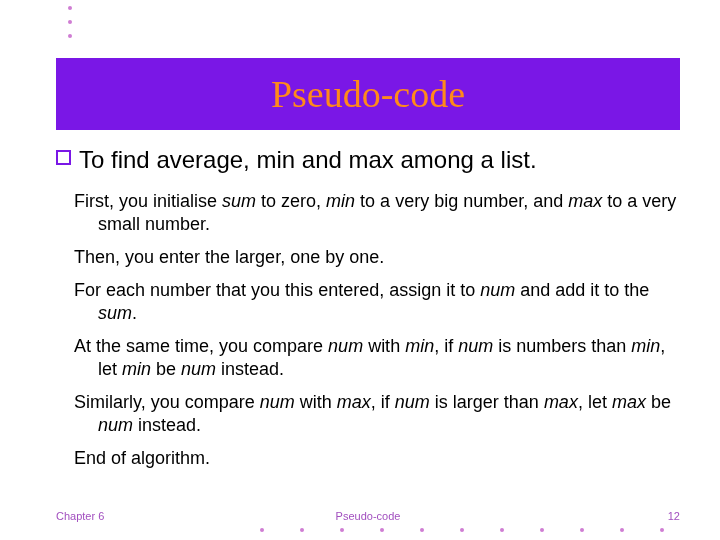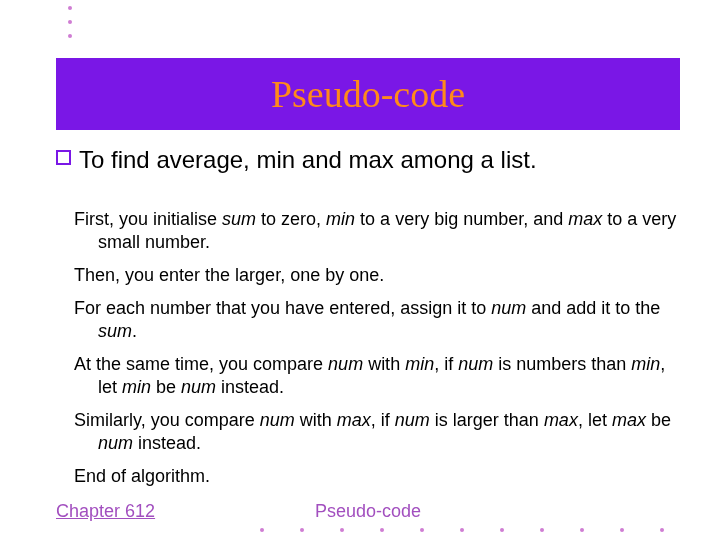--- a/index.html
+++ b/index.html
@@ -54,21 +54,21 @@
     position: absolute;
     left: 56px;
     right: 40px;
     top: 146px;
     bottom: 44px;
   }
   .heading-row {
     display: flex;
     align-items: flex-start;
     gap: 8px;
-    margin-bottom: 34px;
+    margin-bottom: 16px;
   }
   .bullet-icon {
     width: 15px;
     height: 15px;
     border: 2px solid #7a17e6;
     margin-top: 4px;
     flex-shrink: 0;
   }
   .heading-row h2 {
     font-size: 24px;
@@ -86,24 +86,23 @@
     text-indent: -24px;
     padding-left: 24px;
   }
   .body-list p em { font-style: italic; }
   .footer {
     position: absolute;
     left: 56px;
     right: 40px;
     bottom: 18px;
     display: flex;
-    justify-content: flex-start;
-    font-size: 18px;
+    justify-content: space-between;
+    font-size: 11px;
     color: #a24fbf;
-    text-decoration: underline;
   }
   .footer .center { position: absolute; left: 50%; transform: translateX(-50%); }
 </style>
 </head>
 <body>
 
 <div class="dots-top">
   <span class="dot"></span>
   <span class="dot"></span>
   <span class="dot"></span>
@@ -116,21 +115,21 @@
 <div class="content">
 
   <div class="heading-row">
     <span class="bullet-icon"></span>
     <h2>To find average, min and max among a list.</h2>
   </div>
 
   <div class="body-list">
     <p><span>First, you initialise </span><em>sum</em><span> to zero, </span><em>min</em><span> to a very big number, and </span><em>max</em><span> to a very small number.</span></p>
     <p>Then, you enter the larger, one by one.</p>
-    <p><span>For each number that you have entered, assign it to </span><em>num</em><span> and add it to the </span><em>sum</em><span>.</span></p>
+    <p><span>For each number that you this entered, assign it to </span><em>num</em><span> and add it to the </span><em>sum</em><span>.</span></p>
     <p><span>At the same time, you compare </span><em>num</em><span> with </span><em>min</em><span>, if </span><em>num</em><span> is numbers than </span><em>min</em><span>, let </span><em>min</em><span> be </span><em>num</em><span> instead.</span></p>
     <p><span>Similarly, you compare </span><em>num</em><span> with </span><em>max</em><span>, if </span><em>num</em><span> is larger than </span><em>max</em><span>, let </span><em>max</em><span> be </span><em>num</em><span> instead.</span></p>
     <p>End of algorithm.</p>
   </div>
 
 </div>
 
 <div class="footer">
   <span>Chapter 6</span>
   <span class="center">Pseudo-code</span>

